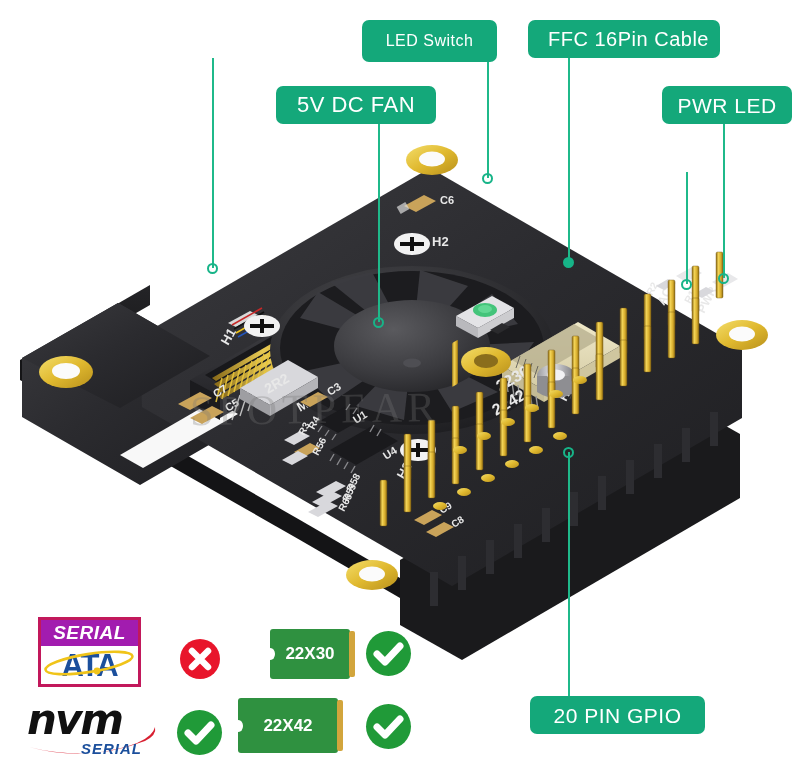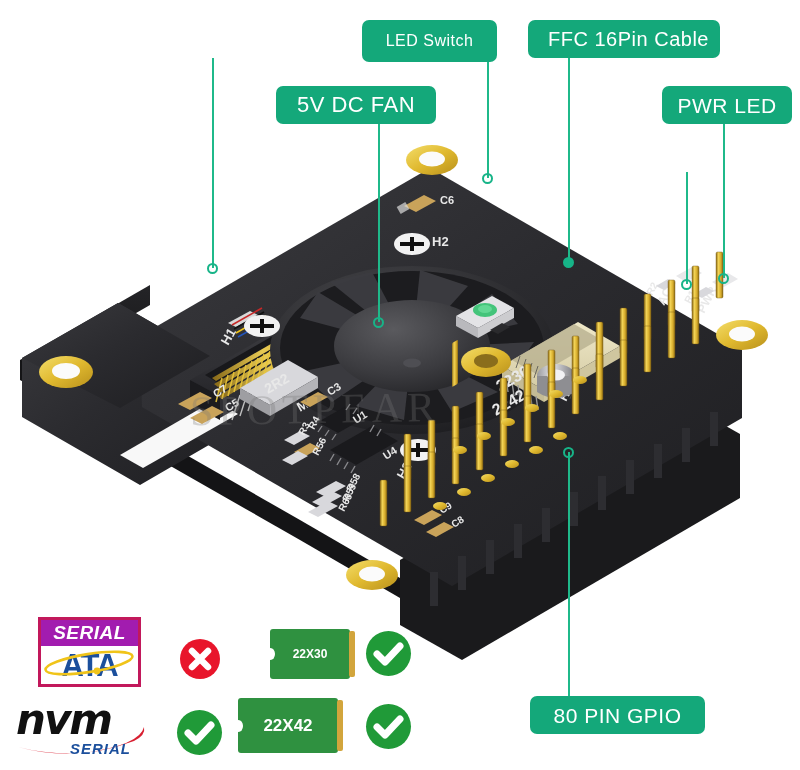--- a/index.html
+++ b/index.html
@@ -69,21 +69,21 @@
   .sata-bot{
     height:38px;position:relative;display:flex;align-items:center;justify-content:center;
     overflow:hidden;
   }
   .sata-bot span{
     font-size:31px;font-weight:700;color:#1b4f9c;letter-spacing:-1px;
     position:relative;z-index:2;line-height:1;
   }
   .sata-orbit{position:absolute;left:0;top:0;width:100%;height:100%;z-index:3;}
 
-  .nvme-logo{position:absolute;left:14px;top:92px;width:135px;height:62px;}
+  .nvme-logo{position:absolute;left:25px;top:92px;width:135px;height:62px;}
   .nvme-word{
     position:absolute;left:2px;top:2px;
     font-size:42px;font-weight:700;font-style:italic;
     color:#111111;letter-spacing:-2px;line-height:1;
     font-family:"DejaVu Sans",sans-serif;
   }
   .nvme-express{
     position:absolute;left:56px;top:44px;
     font-size:15px;font-weight:700;font-style:italic;
     color:#1b4f9c;letter-spacing:1px;line-height:1;
@@ -513,21 +513,21 @@
 
   <div class="leader" style="left:723px;top:124px;height:154px;"></div>
   <div class="leader-dot" style="left:718px;top:273px;"></div>
   <div class="callout" style="left:662px;top:86px;width:130px;height:38px;font-size:21px;">PWR  LED</div>
 
   <div class="leader" style="left:686px;top:172px;height:112px;"></div>
   <div class="leader-dot" style="left:681px;top:279px;"></div>
 
   <div class="leader" style="left:568px;top:452px;height:246px;"></div>
   <div class="leader-dot" style="left:563px;top:447px;"></div>
-  <div class="callout" style="left:530px;top:696px;width:175px;height:38px;font-size:21px;">80  PIN  GPIO</div>
+  <div class="callout" style="left:530px;top:696px;width:175px;height:38px;font-size:21px;">20  PIN  GPIO</div>
 
   <div id="logos">
 
     <div class="sata-logo">
       <div class="sata-top">SERIAL</div>
       <div class="sata-bot">
         <span>ATA</span>
         <svg class="sata-orbit" viewBox="0 0 97 38">
           <ellipse cx="48" cy="17" rx="44" ry="9" fill="none" stroke="#f0c419" stroke-width="2.6" transform="rotate(-9 48 17)"></ellipse>
           <circle cx="56" cy="25" r="3.4" fill="#f0c419"></circle>
@@ -549,21 +549,21 @@
       </svg>
     </div>
 
     <div class="badge badge-ok" style="left:177px;top:105px;width:45px;height:45px;">
       <svg viewBox="0 0 45 45" width="45" height="45">
         <path d="M 11 23 L 19 31 L 34 15" stroke="#ffffff" stroke-width="7" fill="none" stroke-linecap="round" stroke-linejoin="round"></path>
       </svg>
     </div>
 
     <div class="ssd" style="left:270px;top:24px;width:80px;height:50px;">
-      <div class="ssd-label" style="font-size:12px;">22X30</div>
+      <div class="ssd-label" style="font-size:17px;">22X30</div>
       <div class="ssd-gold" style="right:-5px;top:2px;width:6px;height:46px;border-radius:2px;"></div>
       <div class="ssd-notch" style="left:-4px;top:19px;width:9px;height:12px;"></div>
     </div>
     <div class="badge badge-ok" style="left:366px;top:26px;width:45px;height:45px;">
       <svg viewBox="0 0 45 45" width="45" height="45">
         <path d="M 11 23 L 19 31 L 34 15" stroke="#ffffff" stroke-width="7" fill="none" stroke-linecap="round" stroke-linejoin="round"></path>
       </svg>
     </div>
 
     <div class="ssd" style="left:238px;top:93px;width:100px;height:55px;">

